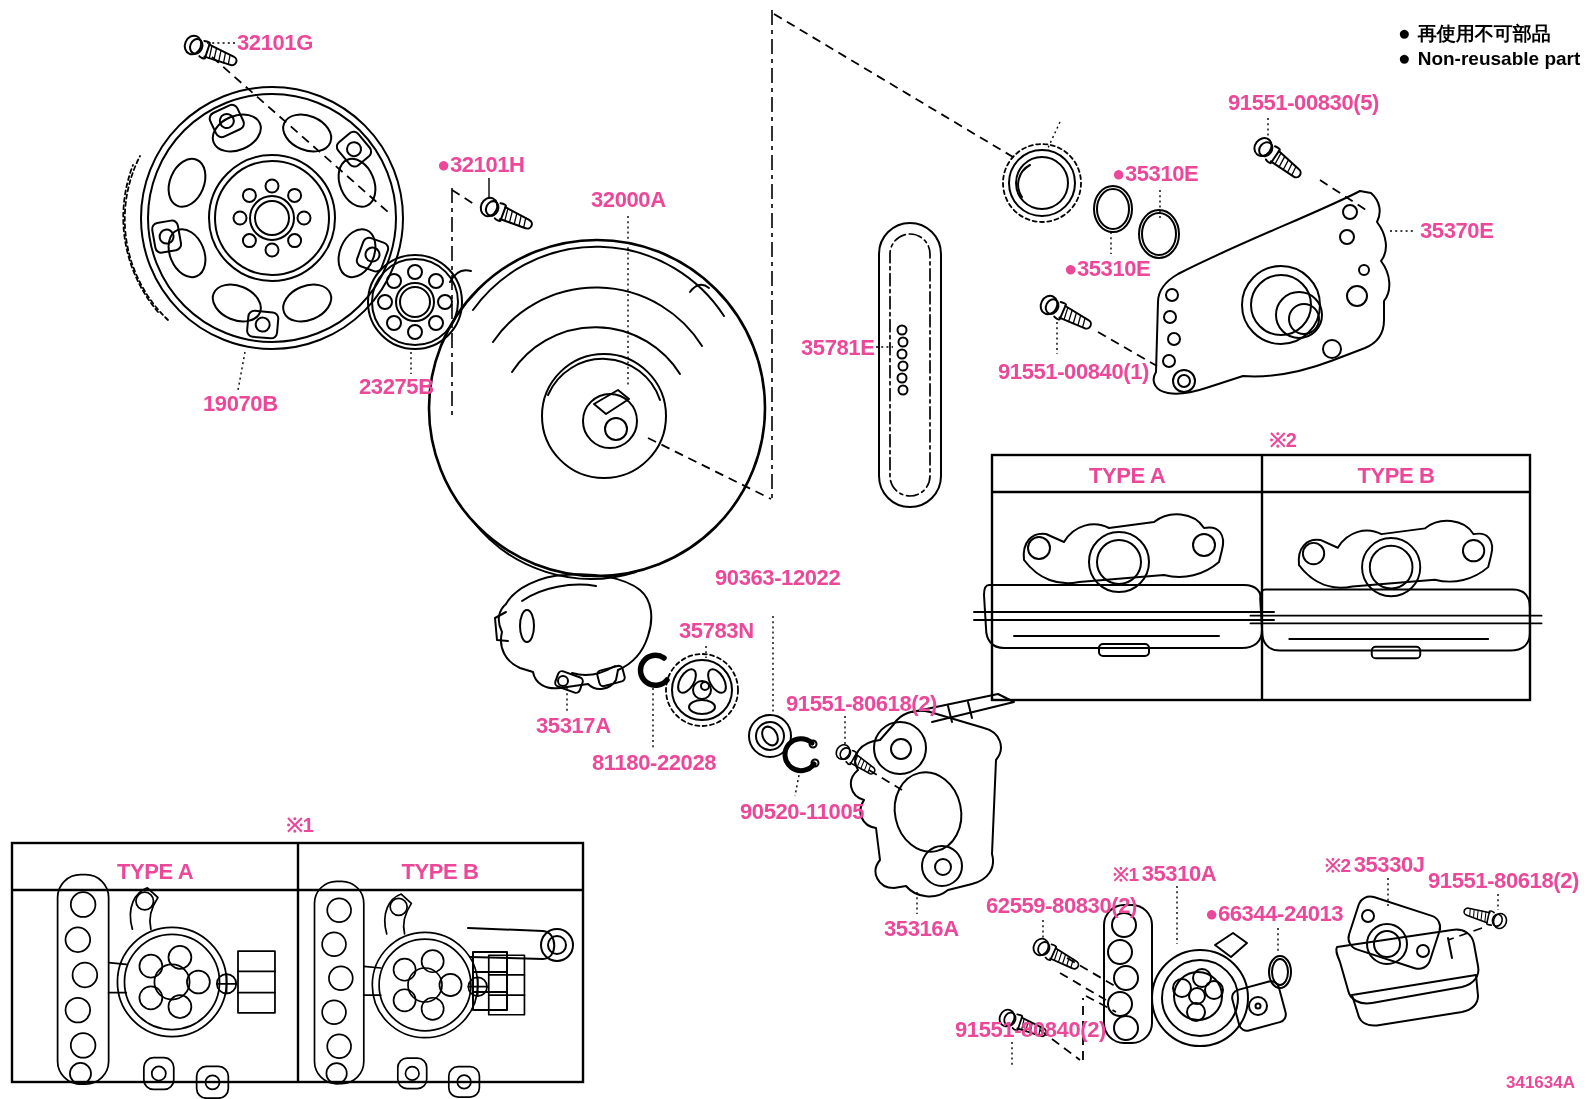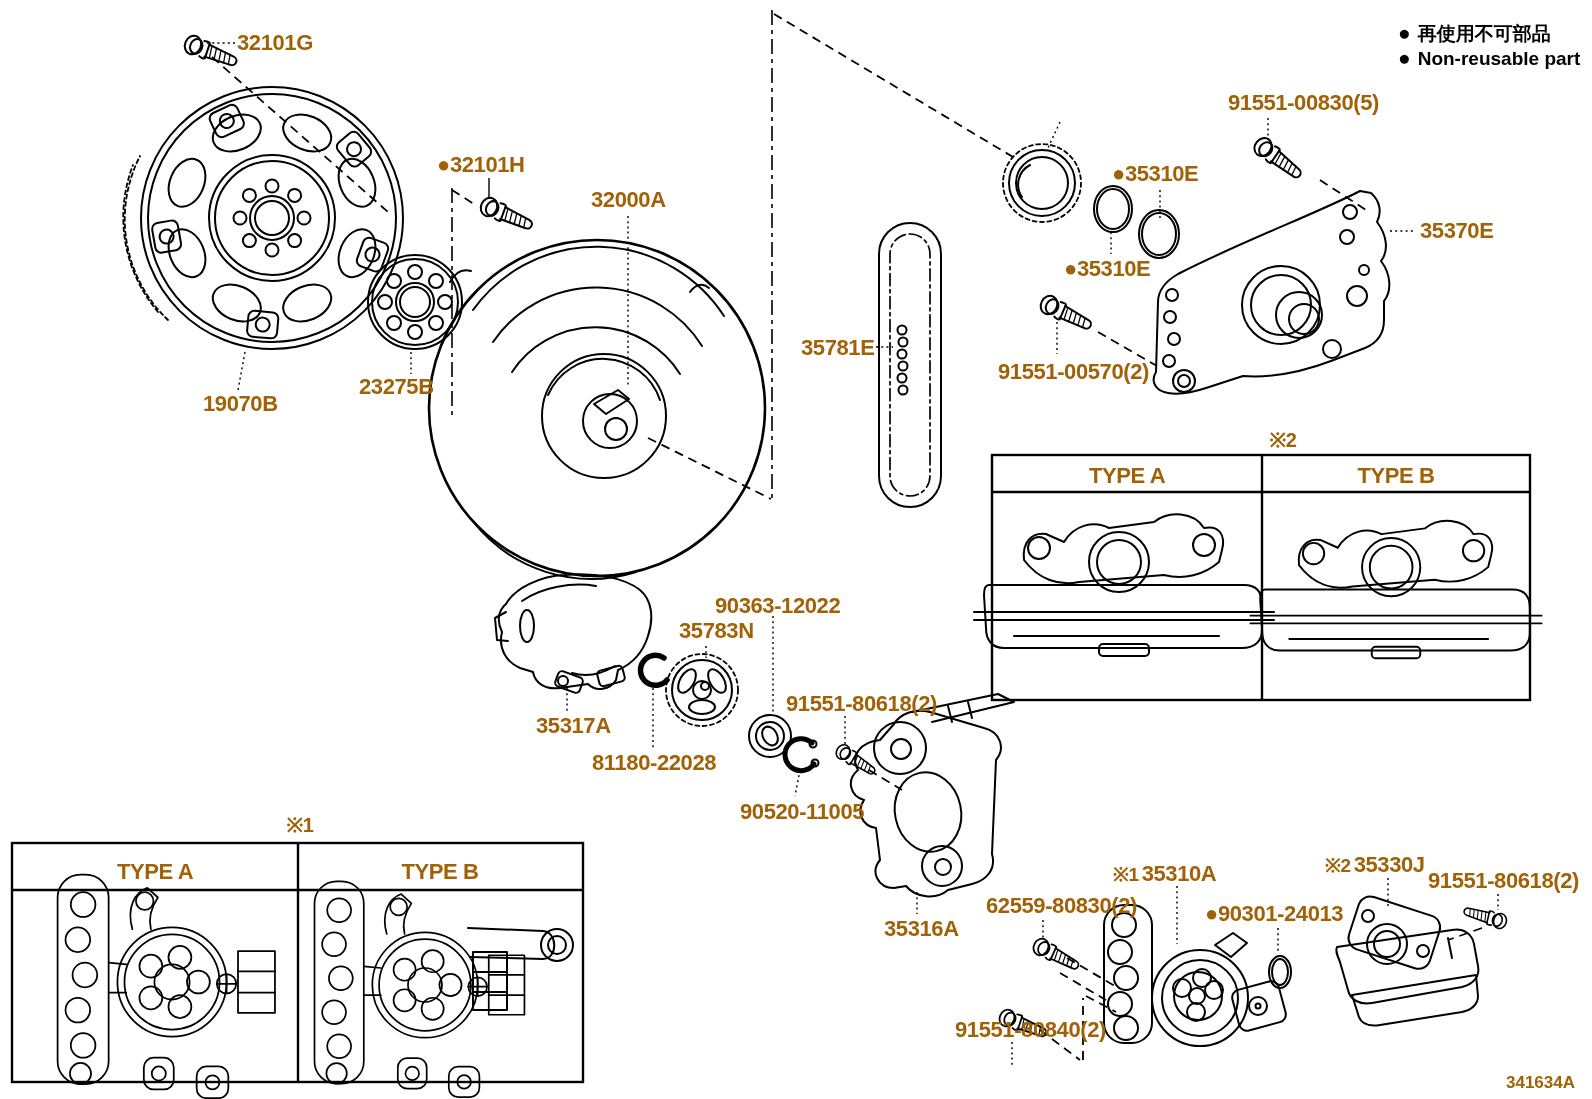--- a/index.html
+++ b/index.html
@@ -8,21 +8,21 @@
   #art{position:absolute;left:0;top:0;}
   .art{fill:none;stroke:#000;stroke-width:2;stroke-linecap:round;stroke-linejoin:round;}
   .sw3{stroke-width:2.6;}
   .thin{stroke-width:1.3;}
   .teeth{stroke-dasharray:4 3.4;stroke-width:1.8;}
   .ld{fill:none;stroke:#000;stroke-width:1.4;stroke-dasharray:2 3.2;}
   .sld{fill:none;stroke:#000;stroke-width:1.4;}
   .dsh{fill:none;stroke:#000;stroke-width:1.8;stroke-dasharray:9 6;}
   .axs{fill:none;stroke:#000;stroke-width:1.6;stroke-dasharray:15 5 4 5;}
   .box{fill:none;stroke:#000;stroke-width:2.4;}
-  .lbl{position:absolute;font-weight:700;font-size:22px;color:#a16207;letter-spacing:-0.4px;
+  .lbl{position:absolute;font-weight:700;font-size:22px;color:#ec4899;letter-spacing:-0.4px;
        white-space:pre-line;line-height:1.27;}
   .ctr{transform:translateX(-50%);}
   .marker{font-size:20px;}
   .prefix{font-size:19px;margin-right:3px;}
   .legend-row{position:absolute;font-weight:700;font-size:19px;color:#000;}
   .legend-row .dot{font-size:21px;margin-right:7px;}
   .figcode{font-size:17px;font-weight:700;letter-spacing:0;}
 </style>
 </head>
 <body>
@@ -400,33 +400,33 @@
   <div class="lbl" style="left:237px;top:29px">32101G</div>
   <div class="lbl" style="left:437px;top:151px">●32101H</div>
   <div class="lbl" style="left:591px;top:186px">32000A</div>
   <div class="lbl" style="left:203px;top:390px">19070B</div>
   <div class="lbl" style="left:359px;top:373px">23275B</div>
   <div class="lbl" style="left:1112px;top:160px">●35310E</div>
   <div class="lbl" style="left:1064px;top:255px">●35310E</div>
   <div class="lbl" style="left:1228px;top:89px">91551-00830(5)</div>
   <div class="lbl" style="left:1420px;top:217px">35370E</div>
   <div class="lbl" style="left:801px;top:334px">35781E</div>
-  <div class="lbl" style="left:998px;top:358px">91551-00570(2)</div>
-  <div class="lbl" style="left:715px;top:592px">90363-12022</div>
+  <div class="lbl" style="left:998px;top:358px">91551-00840(1)</div>
+  <div class="lbl" style="left:715px;top:564px">90363-12022</div>
   <div class="lbl" style="left:679px;top:617px">35783N</div>
   <div class="lbl" style="left:786px;top:690px">91551-80618(2)</div>
   <div class="lbl" style="left:536px;top:712px">35317A</div>
   <div class="lbl" style="left:592px;top:749px">81180-22028</div>
   <div class="lbl" style="left:740px;top:798px">90520-11005</div>
   <div class="lbl" style="left:884px;top:915px">35316A</div>
   <div class="lbl" style="left:1113px;top:860px"><span class="prefix">※1</span><span>35310A</span></div>
   <div class="lbl" style="left:1325px;top:851px"><span class="prefix">※2</span><span>35330J</span></div>
   <div class="lbl" style="left:1428px;top:867px">91551-80618(2)</div>
   <div class="lbl" style="left:986px;top:892px">62559-80830(2)</div>
-  <div class="lbl" style="left:1205px;top:900px">●90301-24013</div>
+  <div class="lbl" style="left:1205px;top:900px">●66344-24013</div>
   <div class="lbl" style="left:955px;top:1016px">91551-80840(2)</div>
 
   <div class="lbl marker ctr" style="left:300px;top:813px">※1</div>
   <div class="lbl ctr" style="left:155px;top:858px">TYPE A</div>
   <div class="lbl ctr" style="left:440px;top:858px">TYPE B</div>
   <div class="lbl marker ctr" style="left:1283px;top:428px">※2</div>
   <div class="lbl ctr" style="left:1127px;top:462px">TYPE A</div>
   <div class="lbl ctr" style="left:1396px;top:462px">TYPE B</div>
 
   <div class="legend-row" style="left:1398px;top:21px"><span class="dot">●</span><span>再使用不可部品</span></div>

